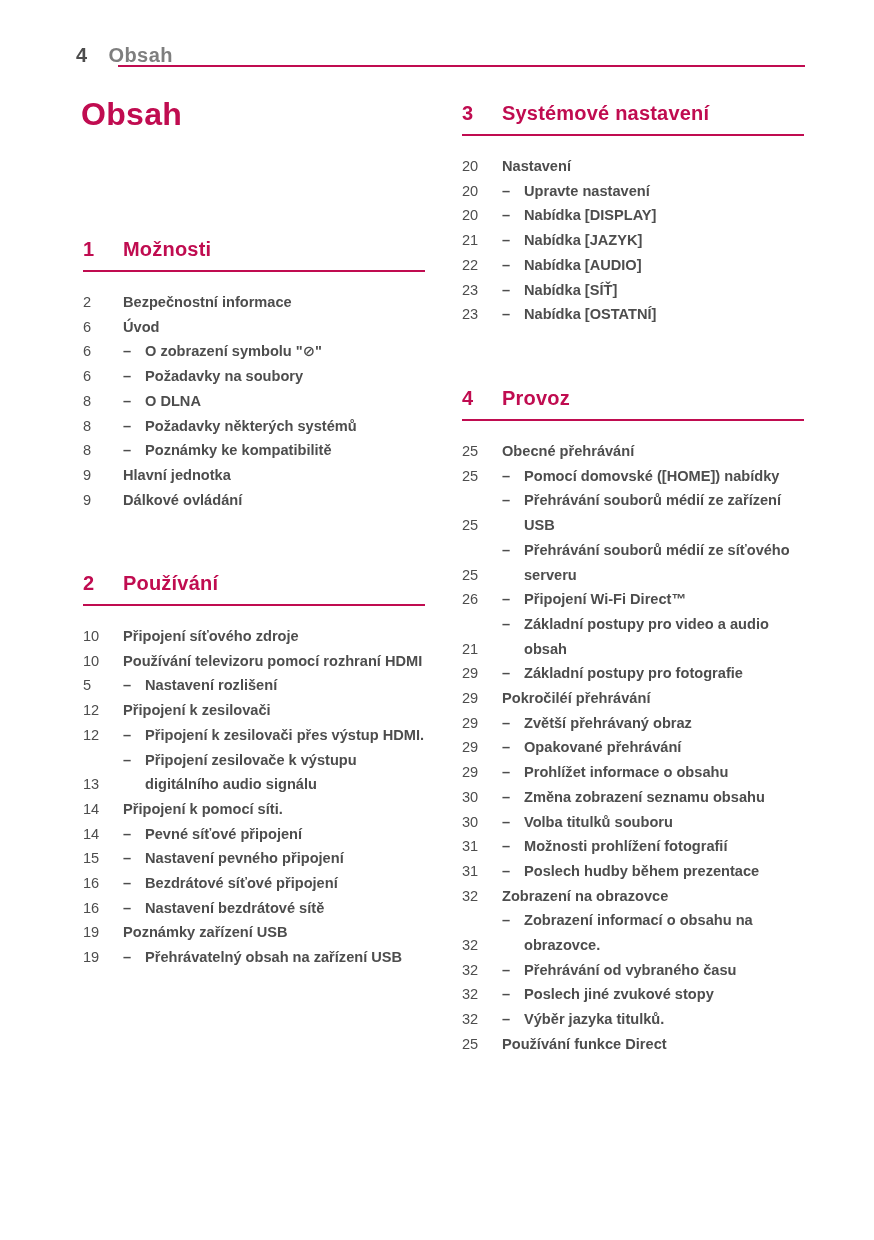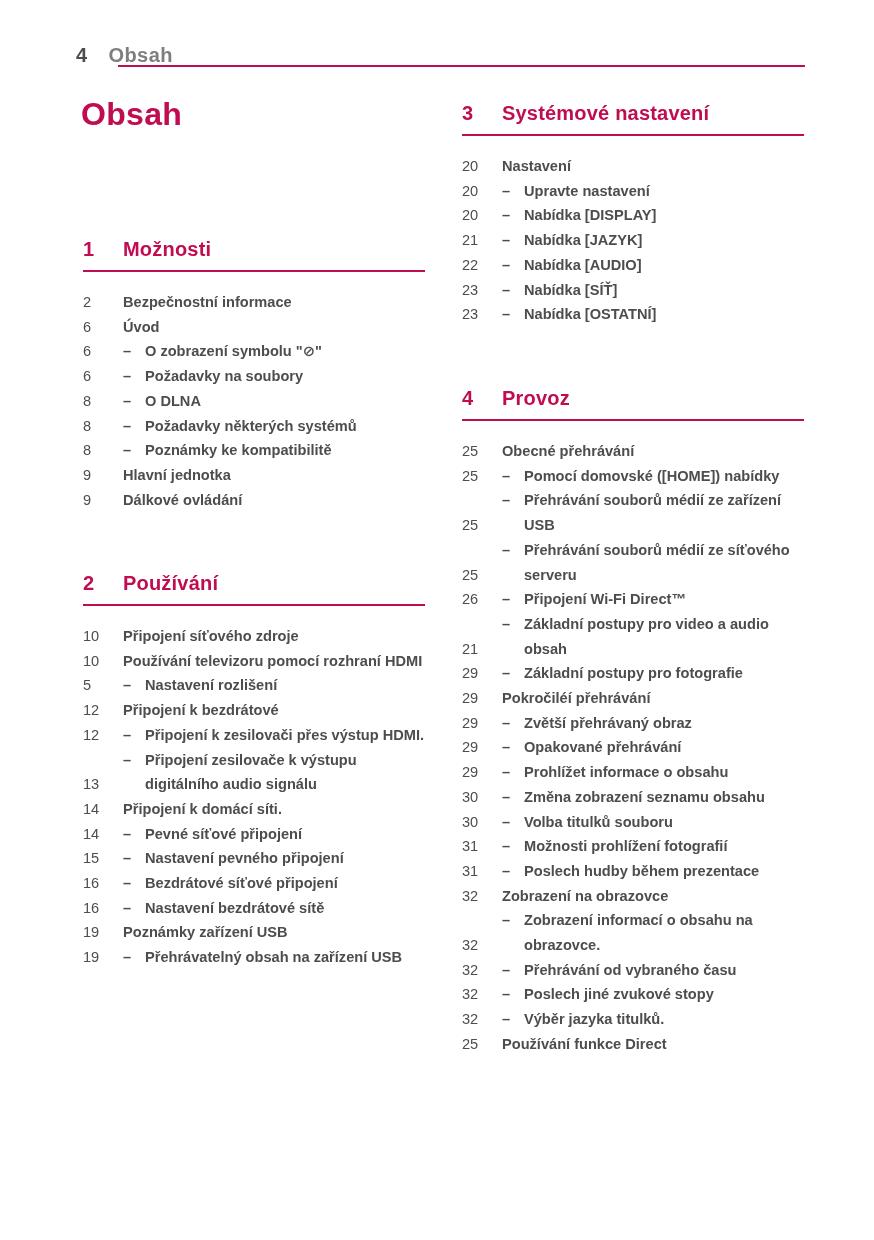--- a/index.html
+++ b/index.html
@@ -135,33 +135,33 @@
         <div class="toc-row">
           <span class="toc-page">10</span>
           <span class="toc-text">Používání televizoru pomocí rozhraní HDMI</span>
         </div>
         <div class="toc-row">
           <span class="toc-page">5</span>
           <span class="toc-text sub"><span class="dash">–</span>Nastavení rozlišení</span>
         </div>
         <div class="toc-row">
           <span class="toc-page">12</span>
-          <span class="toc-text">Připojení k bezdrátové</span>
+          <span class="toc-text">Připojení k zesilovači</span>
         </div>
         <div class="toc-row">
           <span class="toc-page">12</span>
           <span class="toc-text sub"><span class="dash">–</span>Připojení k zesilovači přes výstup HDMI.</span>
         </div>
         <div class="toc-row">
           <span class="toc-page">13</span>
           <span class="toc-text sub"><span class="dash">–</span>Připojení zesilovače k výstupu digitálního audio signálu</span>
         </div>
         <div class="toc-row">
           <span class="toc-page">14</span>
-          <span class="toc-text">Připojení k domácí síti.</span>
+          <span class="toc-text">Připojení k pomocí síti.</span>
         </div>
         <div class="toc-row">
           <span class="toc-page">14</span>
           <span class="toc-text sub"><span class="dash">–</span>Pevné síťové připojení</span>
         </div>
         <div class="toc-row">
           <span class="toc-page">15</span>
           <span class="toc-text sub"><span class="dash">–</span>Nastavení pevného připojení</span>
         </div>
         <div class="toc-row">

